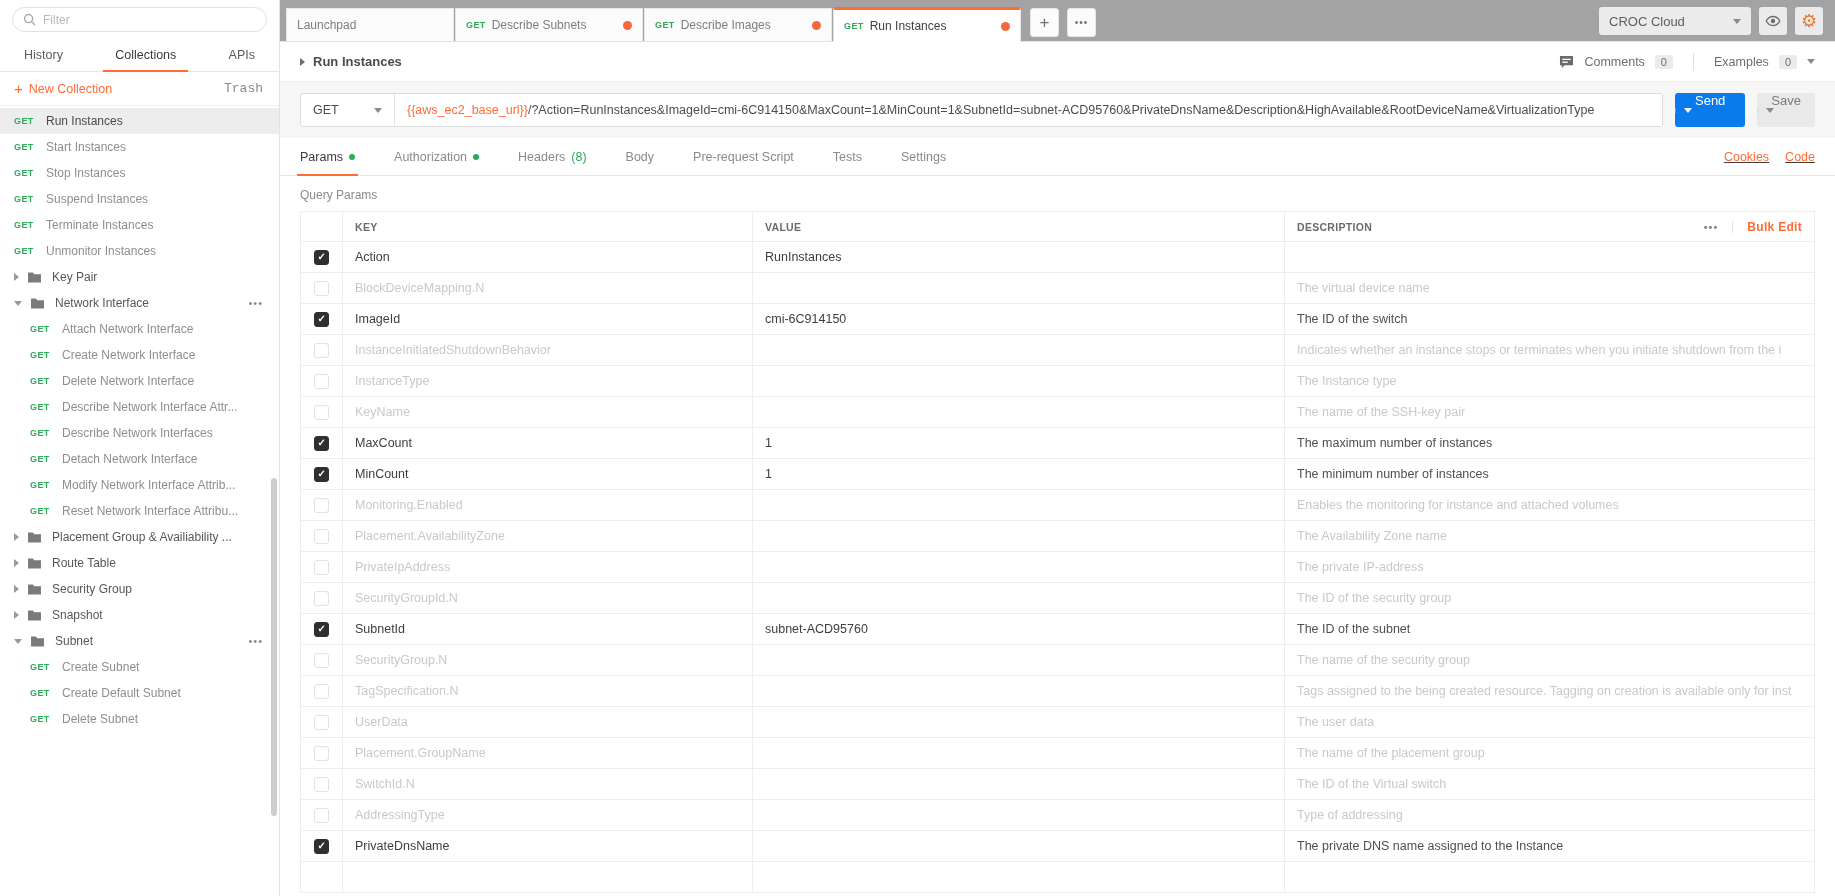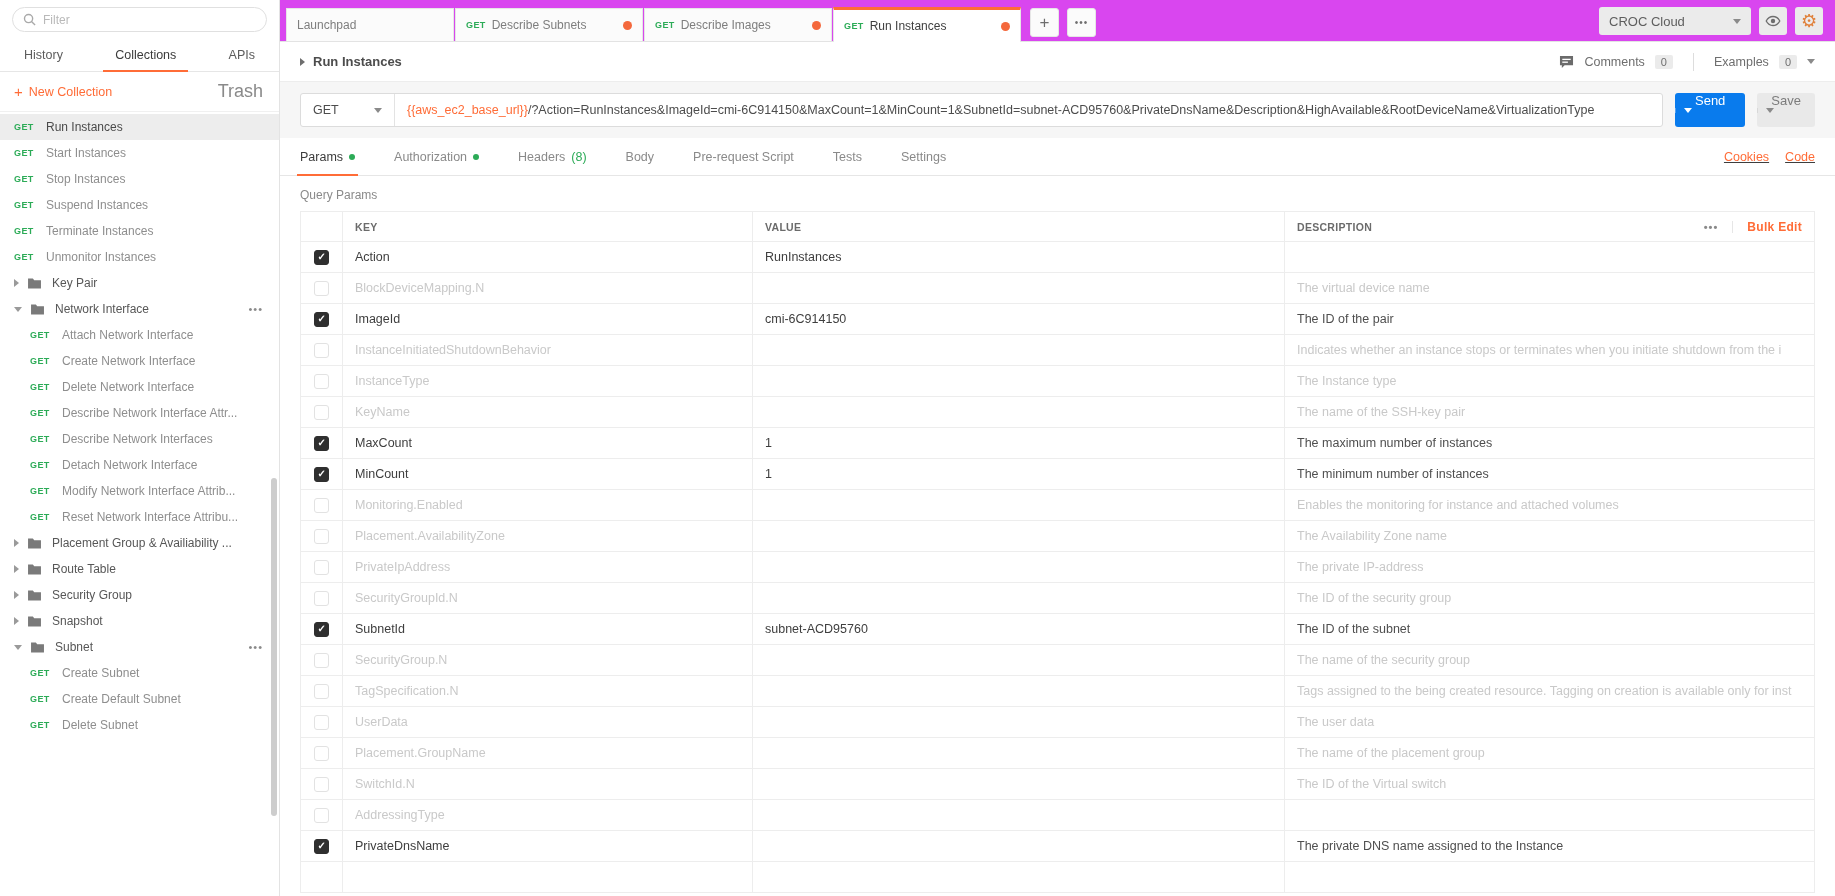--- a/index.html
+++ b/index.html
@@ -13,40 +13,40 @@
   .filter-box { height:25px; border:1px solid #e0e0e0; border-radius:13px; display:flex; align-items:center; padding:0 10px; gap:7px; background:#fff; }
   .filter-box input { border:none; outline:none; flex:1; font:12px "Liberation Sans",sans-serif; color:#555; background:transparent; }
   .filter-box input::placeholder { color:#b9b9b9; }
   .side-tabs { display:flex; border-bottom:1px solid #e6e6e6; padding:0 10px; justify-content:space-between; }
   .side-tab { padding:10px 14px 9px; color:#5c5c5c; font-size:12.5px; position:relative; cursor:default; }
   .side-tab.active { color:#3b3b3b; }
   .side-tab.active::after { content:""; position:absolute; left:2px; right:2px; bottom:-1px; height:2px; background:#ff6c37; }
   .coll-actions { display:flex; justify-content:space-between; align-items:center; padding:9px 16px 9px 14px; border-bottom:1px solid #f0f0f0; }
   .new-coll { color:#ff6c37; display:flex; align-items:center; gap:6px; font-size:12.5px; }
   .plus-glyph { font-size:15px; line-height:1; }
-  .trash { color:#8a8a8a; font-size:18px; }
+  .trash { color:#8a8a8a; font-size:13px;font-family:Liberation Mono, monospace; }
   .tree { padding-top:2px; }
   .tree-row { height:26px; display:flex; align-items:center; padding-left:14px; position:relative; }
   .tree-row.selected { background:#ededed; }
   .badge-get { color:#2cab57; font-size:9px; font-weight:bold; letter-spacing:.4px; width:32px; flex-shrink:0; }
   .req-label { color:#8e8e8e; font-size:12px; white-space:nowrap; }
   .tree-row.selected .req-label { color:#4a4a4a; }
   .tree-row.indent1 { padding-left:30px; }
   .caret { width:0; height:0; display:inline-block; margin-right:8px; flex-shrink:0; }
   .caret.right { border-left:5px solid #9a9a9a; border-top:4px solid transparent; border-bottom:4px solid transparent; }
   .caret.down  { border-top:5px solid #9a9a9a; border-left:4px solid transparent; border-right:4px solid transparent; }
   .folder-svg { margin-right:10px; flex-shrink:0; }
   .folder-label { color:#575757; font-size:12px; white-space:nowrap; }
   .row-menu { position:absolute; right:16px; color:#8a8a8a; letter-spacing:1px; font-size:11px; }
   .side-scrollthumb { position:absolute; right:2px; top:478px; width:6px; height:338px; background:#cdcdcd; border-radius:3px; }
 
   
   .main { flex:1; display:flex; flex-direction:column; min-width:0; background:#fff; }
 
-  .tabstrip { height:42px; background:#d946ef; border-bottom:1px solid #e3e3e3; display:flex; align-items:flex-end; padding-left:6px; position:relative; flex-shrink:0; }
+  .tabstrip { height:42px; background:#a3a3a3; border-bottom:1px solid #e3e3e3; display:flex; align-items:flex-end; padding-left:6px; position:relative; flex-shrink:0; }
   .rtab { width:188px; height:33px; background:#fbfbfb; border:1px solid #e6e6e6; border-bottom:none; display:flex; align-items:center; padding:0 10px; gap:6px; font-size:12px; color:#7e7e7e; margin-right:1px; position:relative; }
   .rtab.first { width:168px; }
   .rtab .badge-get { width:auto; }
   .rtab-label { flex:1; white-space:nowrap; overflow:hidden; }
   .rtab.active { background:#fff; border-top:3px solid #ff6c37; color:#3f3f3f; margin-bottom:-1px; height:35px; z-index:2; }
   .unsaved-dot { width:9px; height:9px; border-radius:50%; background:#f4683c; flex-shrink:0; }
   .tab-btn { width:29px; height:29px; background:#fbfbfb; border:1px solid #e6e6e6; border-radius:3px; margin:0 0 4px 8px; display:flex; align-items:center; justify-content:center; color:#6e6e6e; }
   .tab-btn.add { font-size:17px; }
   .tab-btn.more { font-size:10px; letter-spacing:1px; }
   .top-right { position:absolute; right:12px; top:7px; display:flex; align-items:center; gap:8px; }
@@ -407,21 +407,21 @@
             <div class="pcell k">BlockDeviceMapping.N</div>
             <div class="pcell v"></div>
             <div class="pcell d last">The virtual device name</div>
           </div>
           <div class="prow on">
             <div class="pcell cbox">
               <div class="cb on"></div>
             </div>
             <div class="pcell k">ImageId</div>
             <div class="pcell v">cmi-6C914150</div>
-            <div class="pcell d last">The ID of the pair</div>
+            <div class="pcell d last">The ID of the switch</div>
           </div>
           <div class="prow off">
             <div class="pcell cbox">
               <div class="cb"></div>
             </div>
             <div class="pcell k">InstanceInitiatedShutdownBehavior</div>
             <div class="pcell v"></div>
             <div class="pcell d last">Indicates whether an instance stops or terminates when you initiate shutdown from the i</div>
           </div>
           <div class="prow off">
@@ -535,20 +535,21 @@
             <div class="pcell k">SwitchId.N</div>
             <div class="pcell v"></div>
             <div class="pcell d last">The ID of the Virtual switch</div>
           </div>
           <div class="prow off">
             <div class="pcell cbox">
               <div class="cb"></div>
             </div>
             <div class="pcell k">AddressingType</div>
             <div class="pcell v"></div>
+            <div class="pcell d last">Type of addressing</div>
           </div>
           <div class="prow on">
             <div class="pcell cbox">
               <div class="cb on"></div>
             </div>
             <div class="pcell k">PrivateDnsName</div>
             <div class="pcell v"></div>
             <div class="pcell d last">The private DNS name assigned to the Instance</div>
           </div>
         </div>

